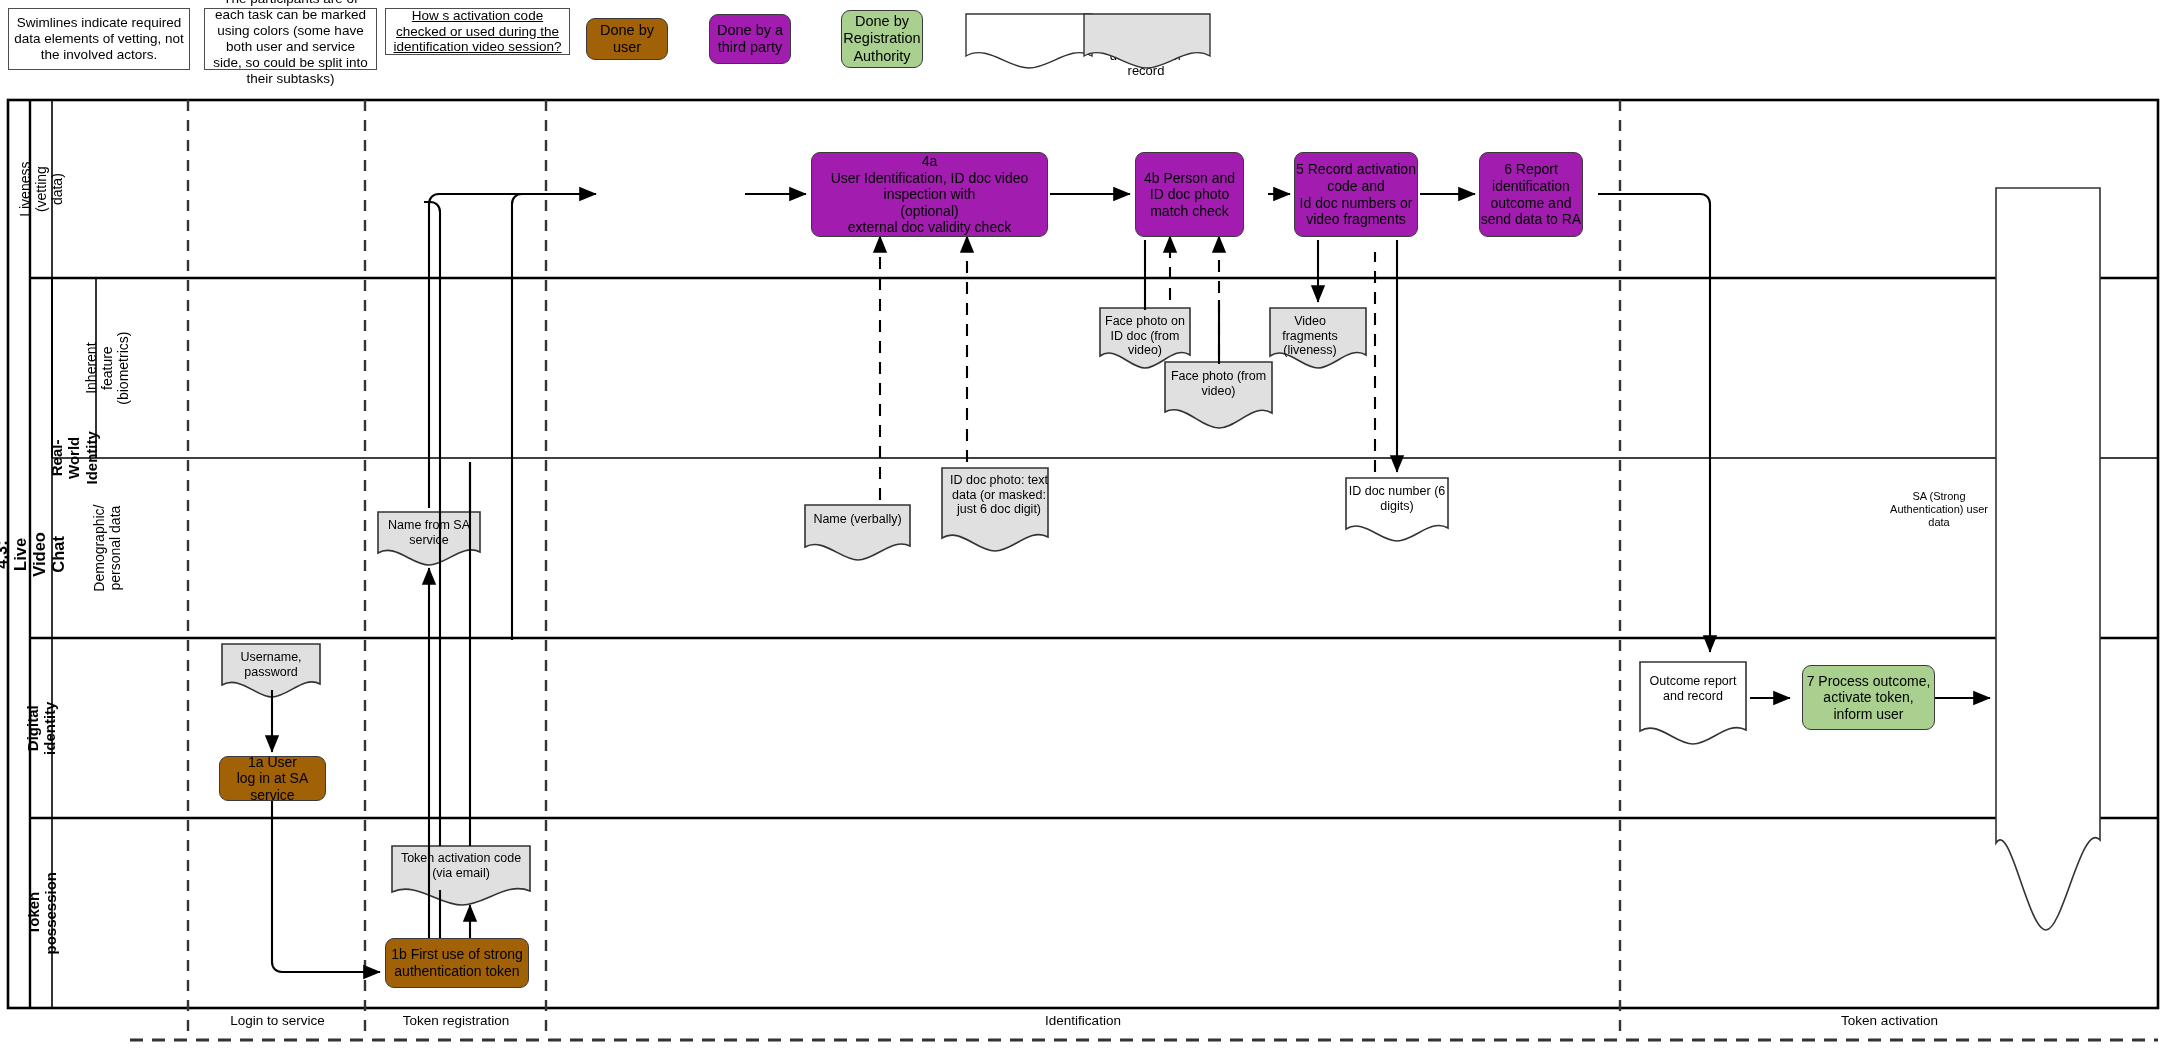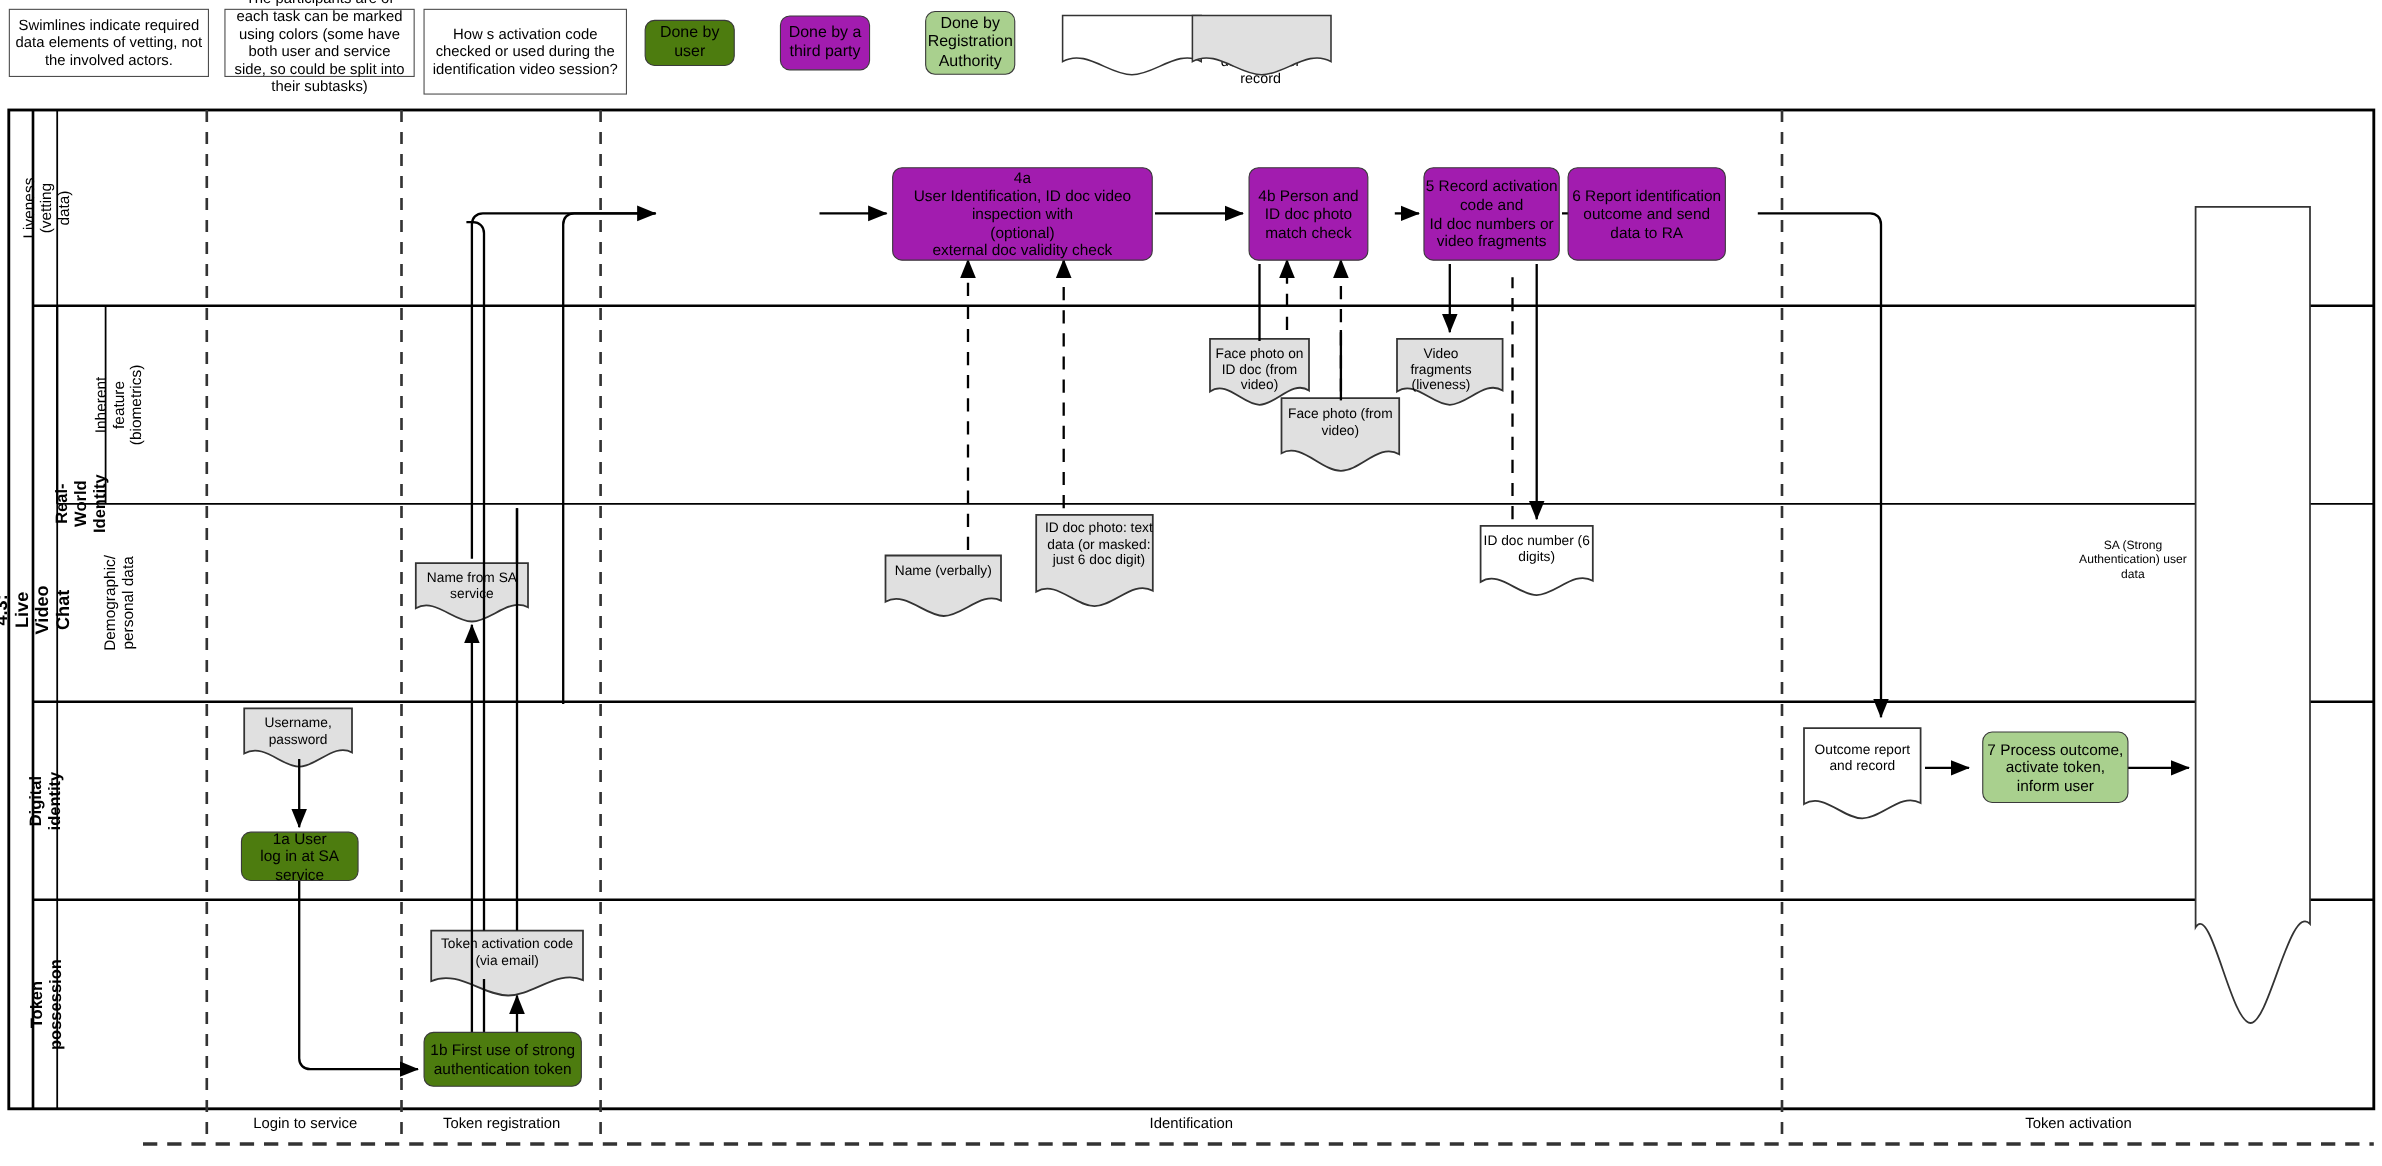--- a/index.html
+++ b/index.html
@@ -37,21 +37,21 @@
     background: #ffffff;
     font-size: 13.5px;
     padding: 3px 5px;
   }
   
   .task {
     border: 1px solid #3a3a3a;
     border-radius: 9px;
     font-size: 14px;
   }
-  .task.user   { background: #4d7c0f; }
+  .task.user   { background: #a16207; }
   .task.third  { background: #a21caf; }
   .task.ra     { background: #a9d08e; margin-left: 11px; }
   .legendtask { font-size: 14.5px; }
   
   .vlabel {
     position: absolute;
     display: flex;
     align-items: center;
     justify-content: center;
     text-align: center;
@@ -85,21 +85,21 @@
 </style>
 </head>
 <body>
 
 <div id="canvas">
 
   <div class="node note" style="left:8px; top:8px; width:182px; height:62px;">Swimlines indicate required data elements of vetting, not the involved actors.</div>
 
   <div class="node note" style="left:204px; top:8px; width:173px; height:62px;">The participants are of each task can be marked using colors (some have both user and service side, so could be split into their subtasks)</div>
 
-  <div class="node note" style="left:385px; top:8px; width:185px; height:78px;">How s activation code checked or used during the identification video session?</div>
+  <div class="node note" style="left:385px; top:8px; width:185px; height:47px;text-decoration:underline;">How s activation code checked or used during the identification video session?</div>
 
   <div class="node task user legendtask" style="left:586px; top:18px; width:82px; height:42px;">Done by user</div>
 
   <div class="node task third legendtask" style="left:709px; top:14px; width:82px; height:50px;">Done by a third party</div>
 
   <div class="node task ra legendtask" style="left:830px; top:10px; width:82px; height:58px;">Done by Registration Authority</div>
 
   <div class="doctext" style="left:972px; top:22px; width:112px;">Persistently kept document or record</div>
 
   <div class="doctext" style="left:1090px; top:18px; width:112px;">Consulted but not preserved document or record</div>
@@ -246,21 +246,21 @@
   <div class="node task third" style="left:811px; top:152px; width:237px; height:85px;">4a
 User Identification, ID doc video inspection with
 (optional)
 external doc validity check</div>
 
   <div class="node task third" style="left:1135px; top:152px; width:109px; height:85px;">4b Person and ID doc photo match check</div>
 
   <div class="node task third" style="left:1294px; top:152px; width:124px; height:85px;">5 Record activation code and
 Id doc numbers or video fragments</div>
 
-  <div class="node task third" style="left:1425px; top:152px; width:144px; height:85px;">6 Report identification outcome and send data to RA</div>
+  <div class="node task third" style="left:1479px; top:152px; width:104px; height:85px;">6 Report identification outcome and send data to RA</div>
 
   <div class="node task user" style="left:219px; top:756px; width:107px; height:45px;">1a User
 log in at SA service</div>
 
   <div class="node task user" style="left:385px; top:938px; width:144px; height:50px;">1b First use of strong authentication token</div>
 
   <div class="node task ra" style="left:1791px; top:665px; width:133px; height:65px;">7 Process outcome, activate token, inform user</div>
 
   <div class="doctext small" style="left:1100px; top:314px; width:90px;">Face photo on ID doc (from video)</div>
 

